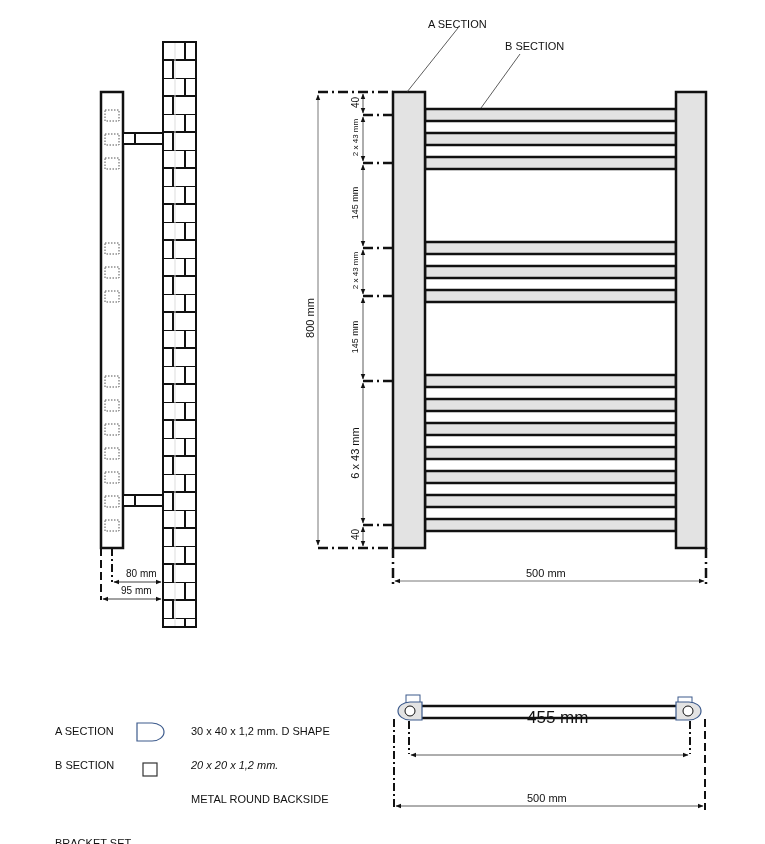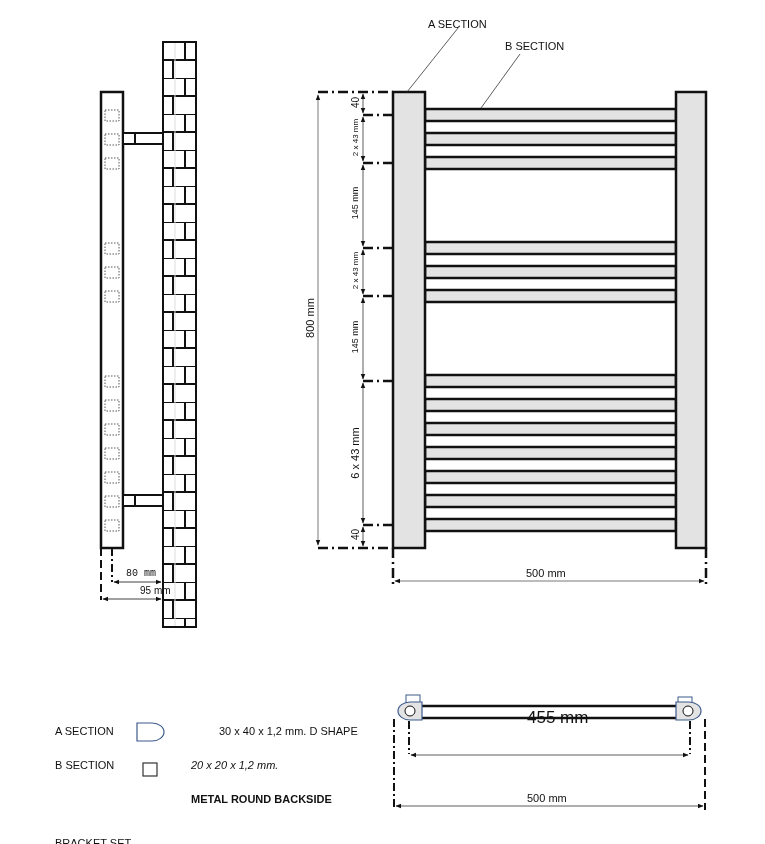--- a/index.html
+++ b/index.html
@@ -135,37 +135,37 @@
     <line x1="396" y1="806" x2="703" y2="806" stroke="#333" stroke-width="0.8" marker-start="url(#arr)" marker-end="url(#arr)"></line>
   </g>
 
   <path d="M137,723 L152,723 A12,9 0 0,1 152,741 L137,741 Z" fill="#fff" stroke="#3c5a8c" stroke-width="1.2"></path>
   <rect x="143" y="763" width="14" height="13" fill="#fff" stroke="#333" stroke-width="1.2"></rect>
 </svg>
 
 <div class="legend" style="left:428px;top:18px;font-size:11px;">A  SECTION</div>
 <div class="legend" style="left:505px;top:40px;font-size:11px;">B  SECTION</div>
 
-<div class="legend" style="left:126px;top:568px;font-size:10px;font-family:Liberation Mono, monospace;">80 mm</div>
-<div class="legend" style="left:121px;top:585px;font-size:10px;margin-left:19px;">95 mm</div>
+<div class="legend" style="left:126px;top:568px;font-size:10px;">80 mm</div>
+<div class="legend" style="left:121px;top:585px;font-size:10px;">95 mm</div>
 
 <div class="legend" style="left:280px;top:312px;font-size:11px;transform:rotate(-90deg);transform-origin:center;width:60px;text-align:center;">800 mm</div>
 <div class="legend" style="left:340px;top:97px;font-size:10px;transform:rotate(-90deg);transform-origin:center;width:30px;text-align:center;">40</div>
 <div class="legend" style="left:325px;top:133px;font-size:8px;transform:rotate(-90deg);transform-origin:center;width:60px;text-align:center;">2 x 43 mm</div>
 <div class="legend" style="left:325px;top:198px;font-size:9px;transform:rotate(-90deg);transform-origin:center;width:60px;text-align:center;">145 mm</div>
 <div class="legend" style="left:325px;top:266px;font-size:8px;transform:rotate(-90deg);transform-origin:center;width:60px;text-align:center;">2 x 43 mm</div>
 <div class="legend" style="left:325px;top:332px;font-size:9px;transform:rotate(-90deg);transform-origin:center;width:60px;text-align:center;">145 mm</div>
 <div class="legend" style="left:315px;top:447px;font-size:11px;transform:rotate(-90deg);transform-origin:center;width:80px;text-align:center;">6 x 43 mm</div>
 <div class="legend" style="left:340px;top:529px;font-size:10px;transform:rotate(-90deg);transform-origin:center;width:30px;text-align:center;">40</div>
 
 <div class="legend" style="left:526px;top:567px;font-size:11px;">500 mm</div>
 
 <div class="legend" style="left:527px;top:708px;font-size:17px;">455 mm</div>
 <div class="legend" style="left:527px;top:792px;font-size:11px;">500 mm</div>
 
 <div>
   <div class="legend" style="left:55px;top:725px;">A  SECTION</div>
-  <div class="legend" style="left:191px;top:725px;margin-left:28px;">30 x 40 x 1,2 mm. D  SHAPE</div>
+  <div class="legend" style="left:191px;top:725px;">30 x 40 x 1,2 mm. D  SHAPE</div>
   <div class="legend" style="left:55px;top:759px;">B  SECTION</div>
   <div class="legend" style="left:191px;top:759px;font-style:italic;">20 x 20 x 1,2 mm.</div>
   <div class="legend" style="left:55px;top:793px;margin-top:44px;">BRACKET SET</div>
-  <div class="legend" style="left:191px;top:793px;font-weight:bold;">METAL ROUND BACKSIDE</div>
+  <div class="legend" style="left:191px;top:793px;">METAL ROUND BACKSIDE</div>
 </div>
 
 </body></html>

